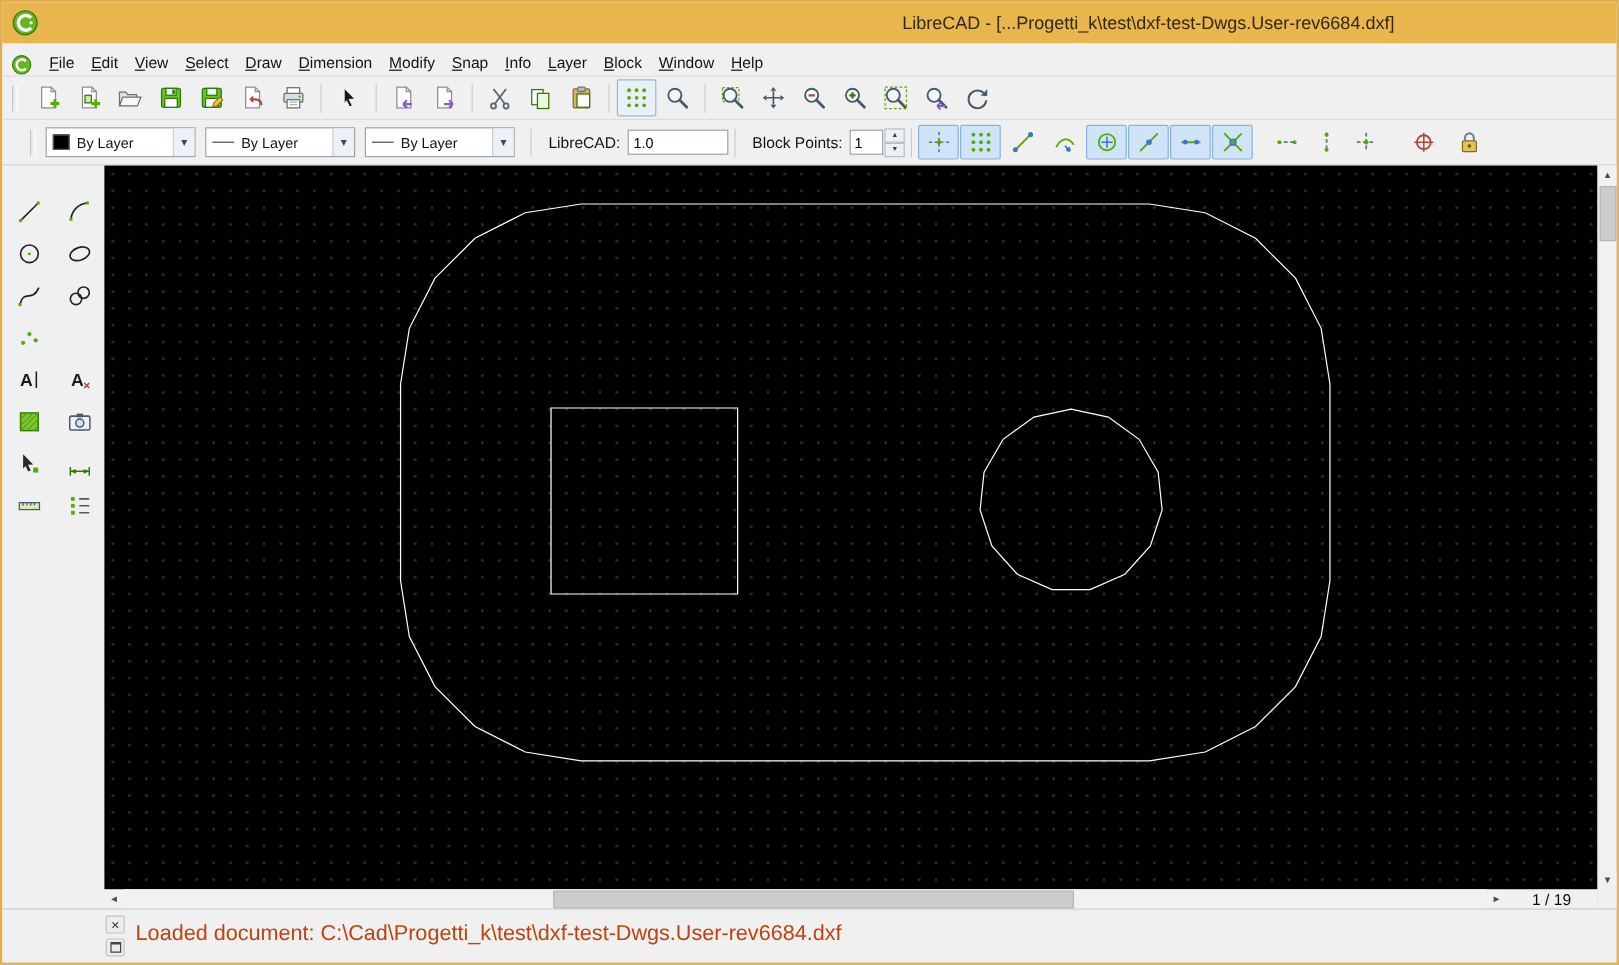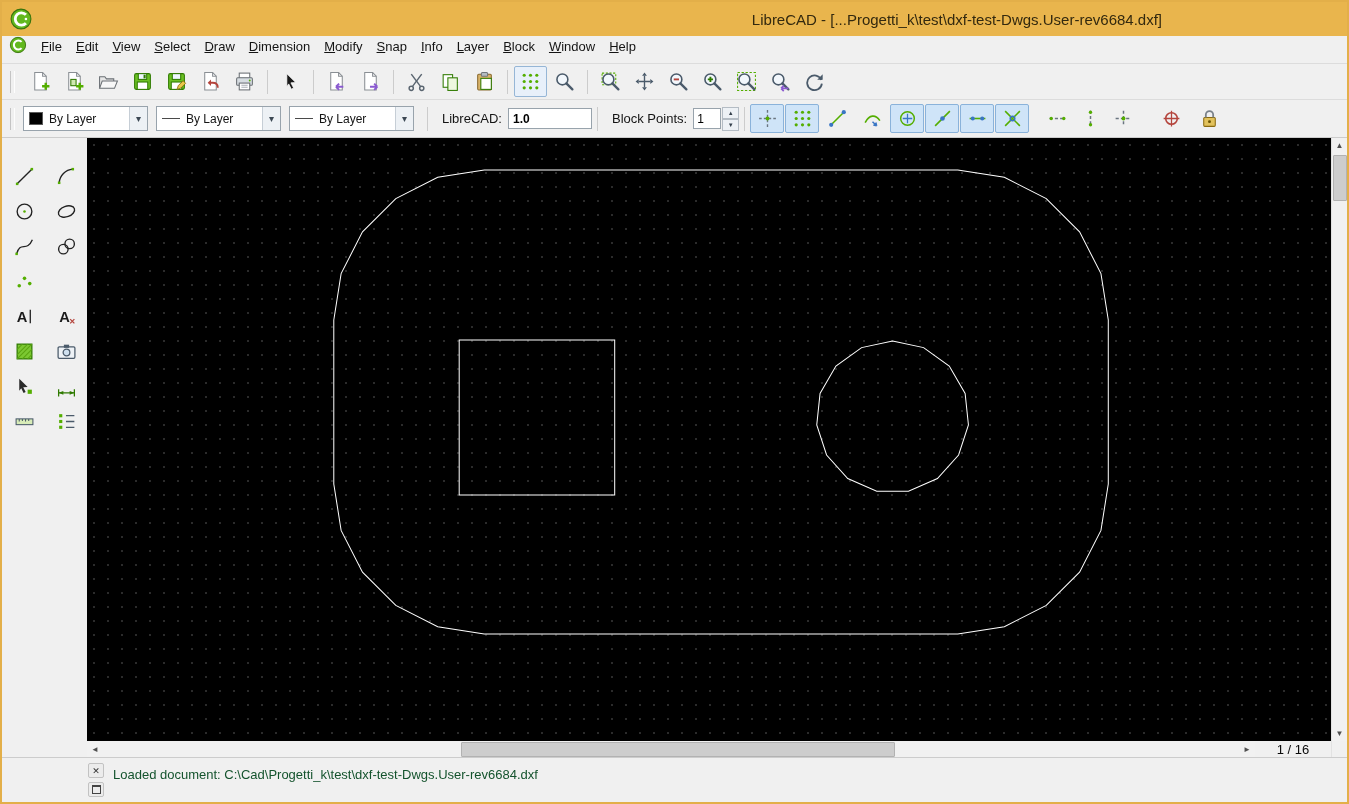--- a/index.html
+++ b/index.html
@@ -3,39 +3,39 @@
 <meta charset="utf-8">
 <style>
   html,body{margin:0;padding:0;}
   body{width:1349px;height:804px;overflow:hidden;background:#e3af49;font-family:"Liberation Sans",sans-serif;}
   .window{position:absolute;inset:0;border:2px solid #e3af49;box-sizing:border-box;background:#f0f0f0;display:flex;flex-direction:column;}
   
   .titlebar{flex:0 0 34px;background:#e9b54d;display:flex;align-items:center;position:relative;}
   .app-icon{margin-left:8px;width:22px;height:22px;display:flex;}
   .title{position:absolute;left:71%;transform:translateX(-50%);font-size:15px;color:#33290f;white-space:nowrap;}
   
-  .menubar{flex:0 0 27px;background:#f0f0f0;border-bottom:1px solid #dcdcdc;display:flex;align-items:flex-start;padding-left:7px;}
+  .menubar{flex:0 0 27px;background:#f0f0f0;border-bottom:1px solid #dcdcdc;display:flex;align-items:flex-end;padding-left:7px;}
   .menu-doc-icon{width:18px;height:18px;margin-right:7px;display:flex;}
   .menu-item{display:inline-block;padding:3px 7px;font-size:13px;color:#141414;}
   .menu-item::first-letter{text-decoration:underline;}
   
   .toolbar{display:flex;align-items:center;background:#f0f0f0;}
   #toolbar-main{flex:0 0 35px;border-bottom:1px solid #dcdcdc;padding-left:4px;gap:1px;}
   .grip{width:3px;height:22px;border-left:1px solid #c4c4c4;border-right:1px solid #fdfdfd;margin:0 8px 0 4px;}
   .tbtn,.sbtn,.fbtn,.lbtn{display:flex;align-items:center;justify-content:center;border:1px solid transparent;border-radius:2px;}
   .tbtn{width:31px;height:29px;}
   .tbtn.pressed{background:#e8f0fa;border-color:#96b6d6;}
   .tsep{width:1px;height:24px;background:#cccccc;margin:0 5px;}
-  #toolbar-options{flex:0 0 37px;border-bottom:1px solid #cccccc;padding-left:4px;font-size:13px;color:#141414;}
+  #toolbar-options{flex:0 0 37px;border-bottom:1px solid #cccccc;padding-left:19px;font-size:13px;color:#141414;}
   .combo{width:118px;height:23px;background:#ffffff;border:1px solid #98a3ac;display:flex;align-items:center;padding-left:5px;gap:6px;margin-right:8px;font-size:12px;box-sizing:content-box;}
   .combo-arrow{margin-left:auto;width:17px;align-self:stretch;display:flex;align-items:center;justify-content:center;background:#edf1f5;border-left:1px solid #c6ced6;color:#3c4854;font-size:10px;}
   .swatch{width:12px;height:11px;background:#000;border:1px solid #5a5a5a;}
   .line-sample{width:18px;height:0;border-top:1px solid #4a4a4a;}
   .opt-label{margin:0 6px 0 9px;}
-  .text-input{width:74px;height:19px;border:1px solid #98a3ac;font-size:12px;padding:0 4px;font-family:"Liberation Sans",sans-serif;font-weight:bold;}
+  .text-input{width:74px;height:19px;border:1px solid #98a3ac;font-size:12px;padding:0 4px;font-family:"Liberation Sans",sans-serif;}
   .spin{display:flex;align-items:center;}
   .spin input{width:20px;height:19px;border:1px solid #98a3ac;font-size:12px;padding:0 3px;font-family:"Liberation Sans",sans-serif;}
   .spin-btns{display:flex;flex-direction:column;margin-left:1px;}
   .spin-btns span{width:15px;height:10px;font-size:6px;line-height:10px;text-align:center;border:1px solid #b4bcc4;background:#edf1f5;color:#35404c;}
   .btn-row{display:flex;align-items:center;gap:1px;}
   .sbtn{width:32px;height:27px;}
   .sbtn.selected{background:#cfe4f8;border-color:#8ab2da;}
   .fbtn{width:30px;height:25px;}
   
   .main{flex:1;display:flex;min-height:0;}
@@ -52,21 +52,21 @@
   .vcol{width:15px;display:flex;flex-direction:column;background:#f1f1f1;border-left:1px solid #e2e2e2;}
   .vcol .scroll-arrow{width:15px;height:15px;}
   .vtrack{flex:1;position:relative;}
   .vthumb{position:absolute;top:2px;left:1px;width:12px;height:44px;background:#cdcdcd;border:1px solid #b2b2b2;border-radius:1px;}
   .corner{height:16px;background:#f0f0f0;}
   
   .statusbar{flex:0 0 44px;background:#f0f0f0;border-top:1px solid #cccccc;display:flex;align-items:flex-start;}
   .dock-ctrls{margin-left:86px;margin-top:5px;display:flex;flex-direction:column;gap:4px;align-items:center;}
   .dock-btn{width:14px;height:13px;display:flex;align-items:center;justify-content:center;font-size:9px;color:#333;border:1px solid #c2c2c2;background:#ececec;border-radius:2px;}
   .mini-square{width:7px;height:6px;border:1px solid #444;border-top-width:2px;}
-  .status-msg{font-size:13px;color:#14532d;margin-left:9px;margin-top:9px;}
+  .status-msg{font-size:18px;color:#c2410c;margin-left:9px;margin-top:9px;}
   .ticon{display:flex;align-items:center;justify-content:center;}
 </style>
 </head>
 <body>
 
 <div class="window">
 
   <div class="titlebar">
     <span class="app-icon">
       <svg viewBox="0 0 20 20" width="22" height="22">
@@ -597,21 +597,21 @@
             <polygon points="371,202 526,202 526,357 371,357" fill="none" stroke="#ffffff" stroke-width="1"></polygon>
             <polygon points="803.0,203.0 833.9,209.6 859.5,228.1 875.3,255.5 878.6,286.9 868.8,317.0 847.7,340.5 818.8,353.3 787.2,353.3 758.3,340.5 737.2,317.0 727.4,286.9 730.7,255.5 746.5,228.1 772.1,209.6" fill="none" stroke="#ffffff" stroke-width="1"></polygon>
           </svg>
       </div>
       <div class="hrow">
         <div class="scroll-arrow">◄</div>
         <div class="htrack">
           <div class="hthumb"></div>
         </div>
         <div class="scroll-arrow">►</div>
-        <div class="page-ind">1 / 16</div>
+        <div class="page-ind">1 / 19</div>
       </div>
     </div>
     <div class="vcol">
       <div class="scroll-arrow">▲</div>
       <div class="vtrack">
         <div class="vthumb"></div>
       </div>
       <div class="scroll-arrow">▼</div>
       <div class="corner"></div>
     </div>

